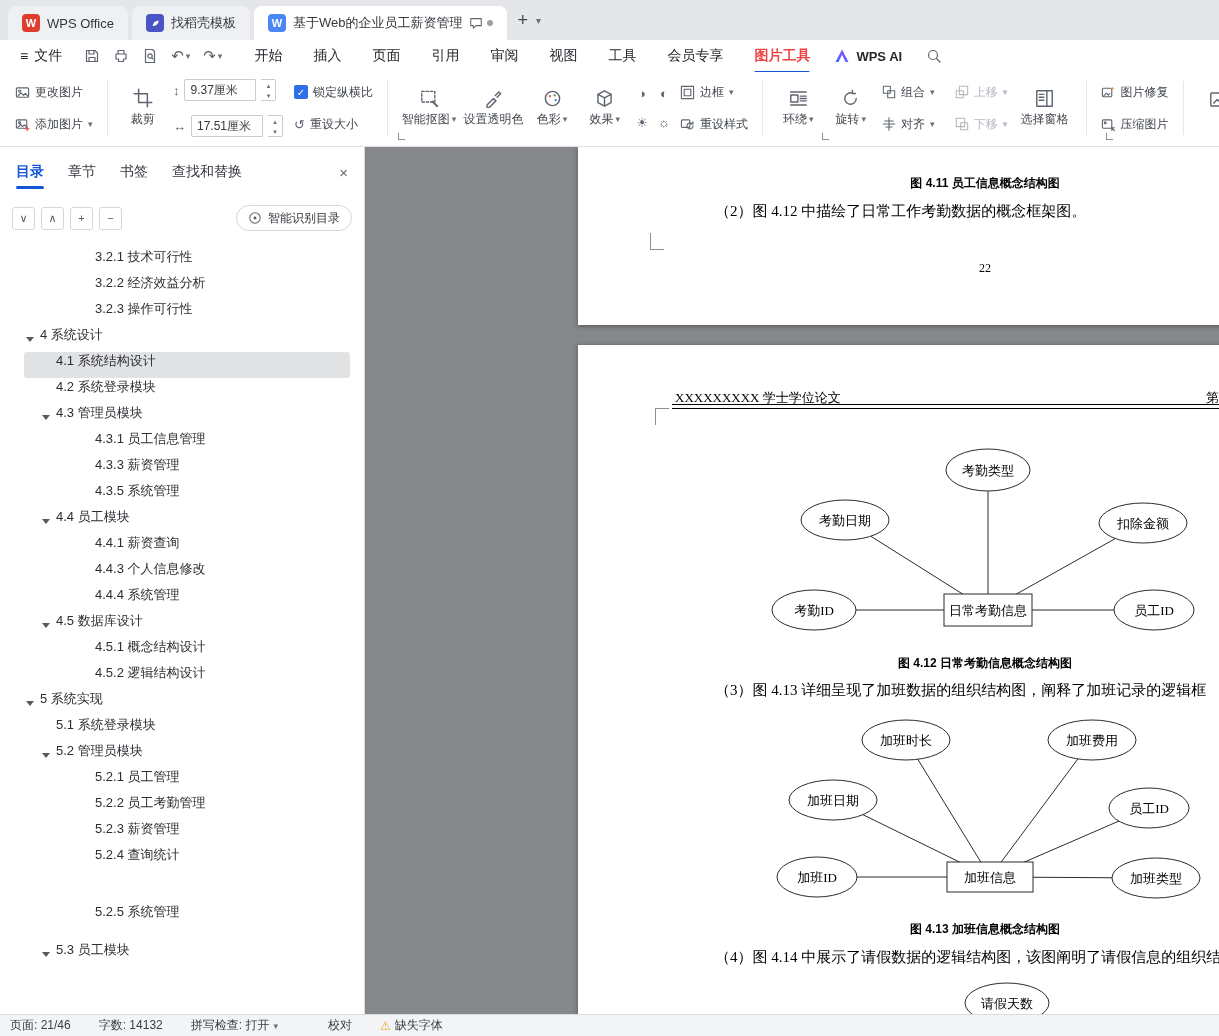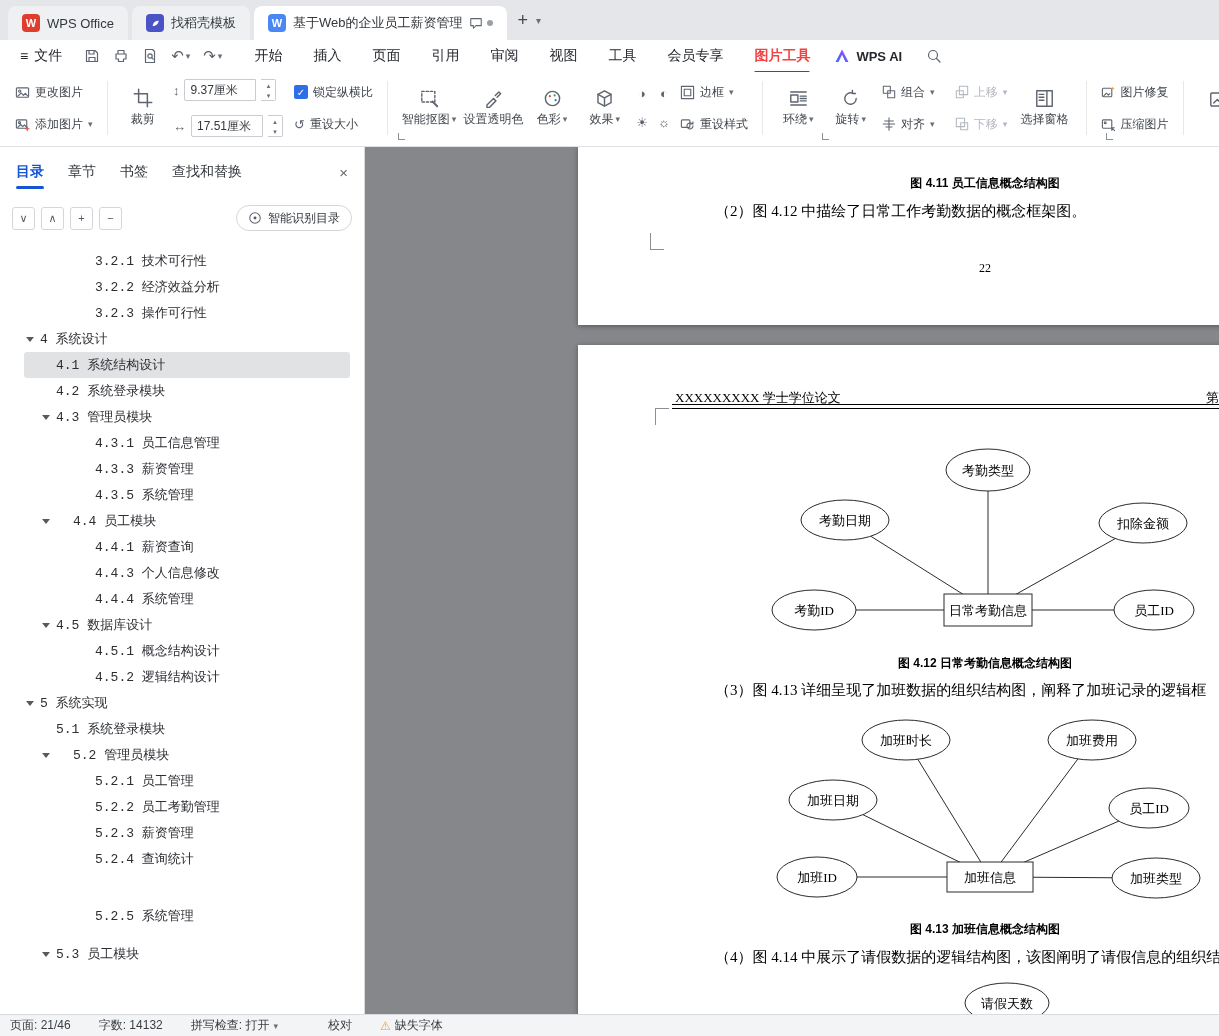--- a/index.html
+++ b/index.html
@@ -68,21 +68,21 @@
   .sb-tab { position:relative; padding:14px 0; }
   .sb-tab.active { color:#1455d6; font-weight:bold; }
   .sb-tab.active::after { content:""; position:absolute; left:0; right:0; bottom:6px; height:3px; background:#1455d6; border-radius:2px; }
   .sb-close { margin-left:auto; color:#666b72; font-size:15px; }
   .sb-toolbar { height:42px; display:flex; align-items:center; gap:6px; padding:0 12px; flex:0 0 auto; }
   .sq-btn { width:23px; height:23px; border:1px solid #d3d6da; border-radius:3px; color:#555a61; font-size:11px;
             display:flex; align-items:center; justify-content:center; background:#fff; }
   .smart-toc { margin-left:auto; height:26px; border:1px solid #d3d6da; border-radius:13px; padding:0 11px; display:flex;
                align-items:center; gap:6px; font-size:12px; color:#33373c; background:#fff; }
   .toc-list { flex:1; overflow:hidden; padding-top:9px; font-size:13px; color:#2c2e33; }
-  .toc-item { height:26px; display:flex; align-items:center; margin:0 14px 0 24px; border-radius:3px; white-space:nowrap;font-family:Liberation Mono, monospace; }
+  .toc-item { height:26px; display:flex; margin:0 14px 0 24px; border-radius:3px; white-space:nowrap; }
   .toc-item.selected { background:#e1e2e4; }
   .tri { width:14px; display:flex; align-items:center; flex:0 0 auto; }
   .tri::before { content:""; width:0; height:0; border-left:4px solid transparent; border-right:4px solid transparent; border-top:5px solid #565b62; }
 
   
   .docarea { flex:1; background:#85878b; position:relative; overflow:hidden; }
   .page { position:absolute; left:213px; width:900px; background:#fff; box-shadow:0 1px 5px rgba(0,0,0,.38); }
   .page1 { top:0; height:178px; }
   .page2 { top:198px; height:830px; }
   .doc-caption { position:absolute; left:94px; width:626px; text-align:center; font-size:12px; font-weight:bold; color:#000;
@@ -491,21 +491,21 @@
           </div>
           <div class="toc-item" style="padding-left: 71px;">
             <span>4.3.1 员工信息管理</span>
           </div>
           <div class="toc-item" style="padding-left: 71px;">
             <span>4.3.3 薪资管理</span>
           </div>
           <div class="toc-item" style="padding-left: 71px;">
             <span>4.3.5 系统管理</span>
           </div>
-          <div class="toc-item" style="padding-left: 18px; gap: 17px;">
+          <div class="toc-item" style="padding-left: 18px;">
             <span class="tri"></span>
             <span>4.4 员工模块</span>
           </div>
           <div class="toc-item" style="padding-left: 71px;">
             <span>4.4.1 薪资查询</span>
           </div>
           <div class="toc-item" style="padding-left: 71px;">
             <span>4.4.3 个人信息修改</span>
           </div>
           <div class="toc-item" style="padding-left: 71px;">
@@ -521,21 +521,21 @@
           <div class="toc-item" style="padding-left: 71px;">
             <span>4.5.2 逻辑结构设计</span>
           </div>
           <div class="toc-item" style="padding-left: 2px;">
             <span class="tri"></span>
             <span>5 系统实现</span>
           </div>
           <div class="toc-item" style="padding-left: 32px;">
             <span>5.1 系统登录模块</span>
           </div>
-          <div class="toc-item" style="padding-left: 18px; gap: 17px;">
+          <div class="toc-item" style="padding-left: 18px;">
             <span class="tri"></span>
             <span>5.2 管理员模块</span>
           </div>
           <div class="toc-item" style="padding-left: 71px;">
             <span>5.2.1 员工管理</span>
           </div>
           <div class="toc-item" style="padding-left: 71px;">
             <span>5.2.2 员工考勤管理</span>
           </div>
           <div class="toc-item" style="padding-left: 71px;">

